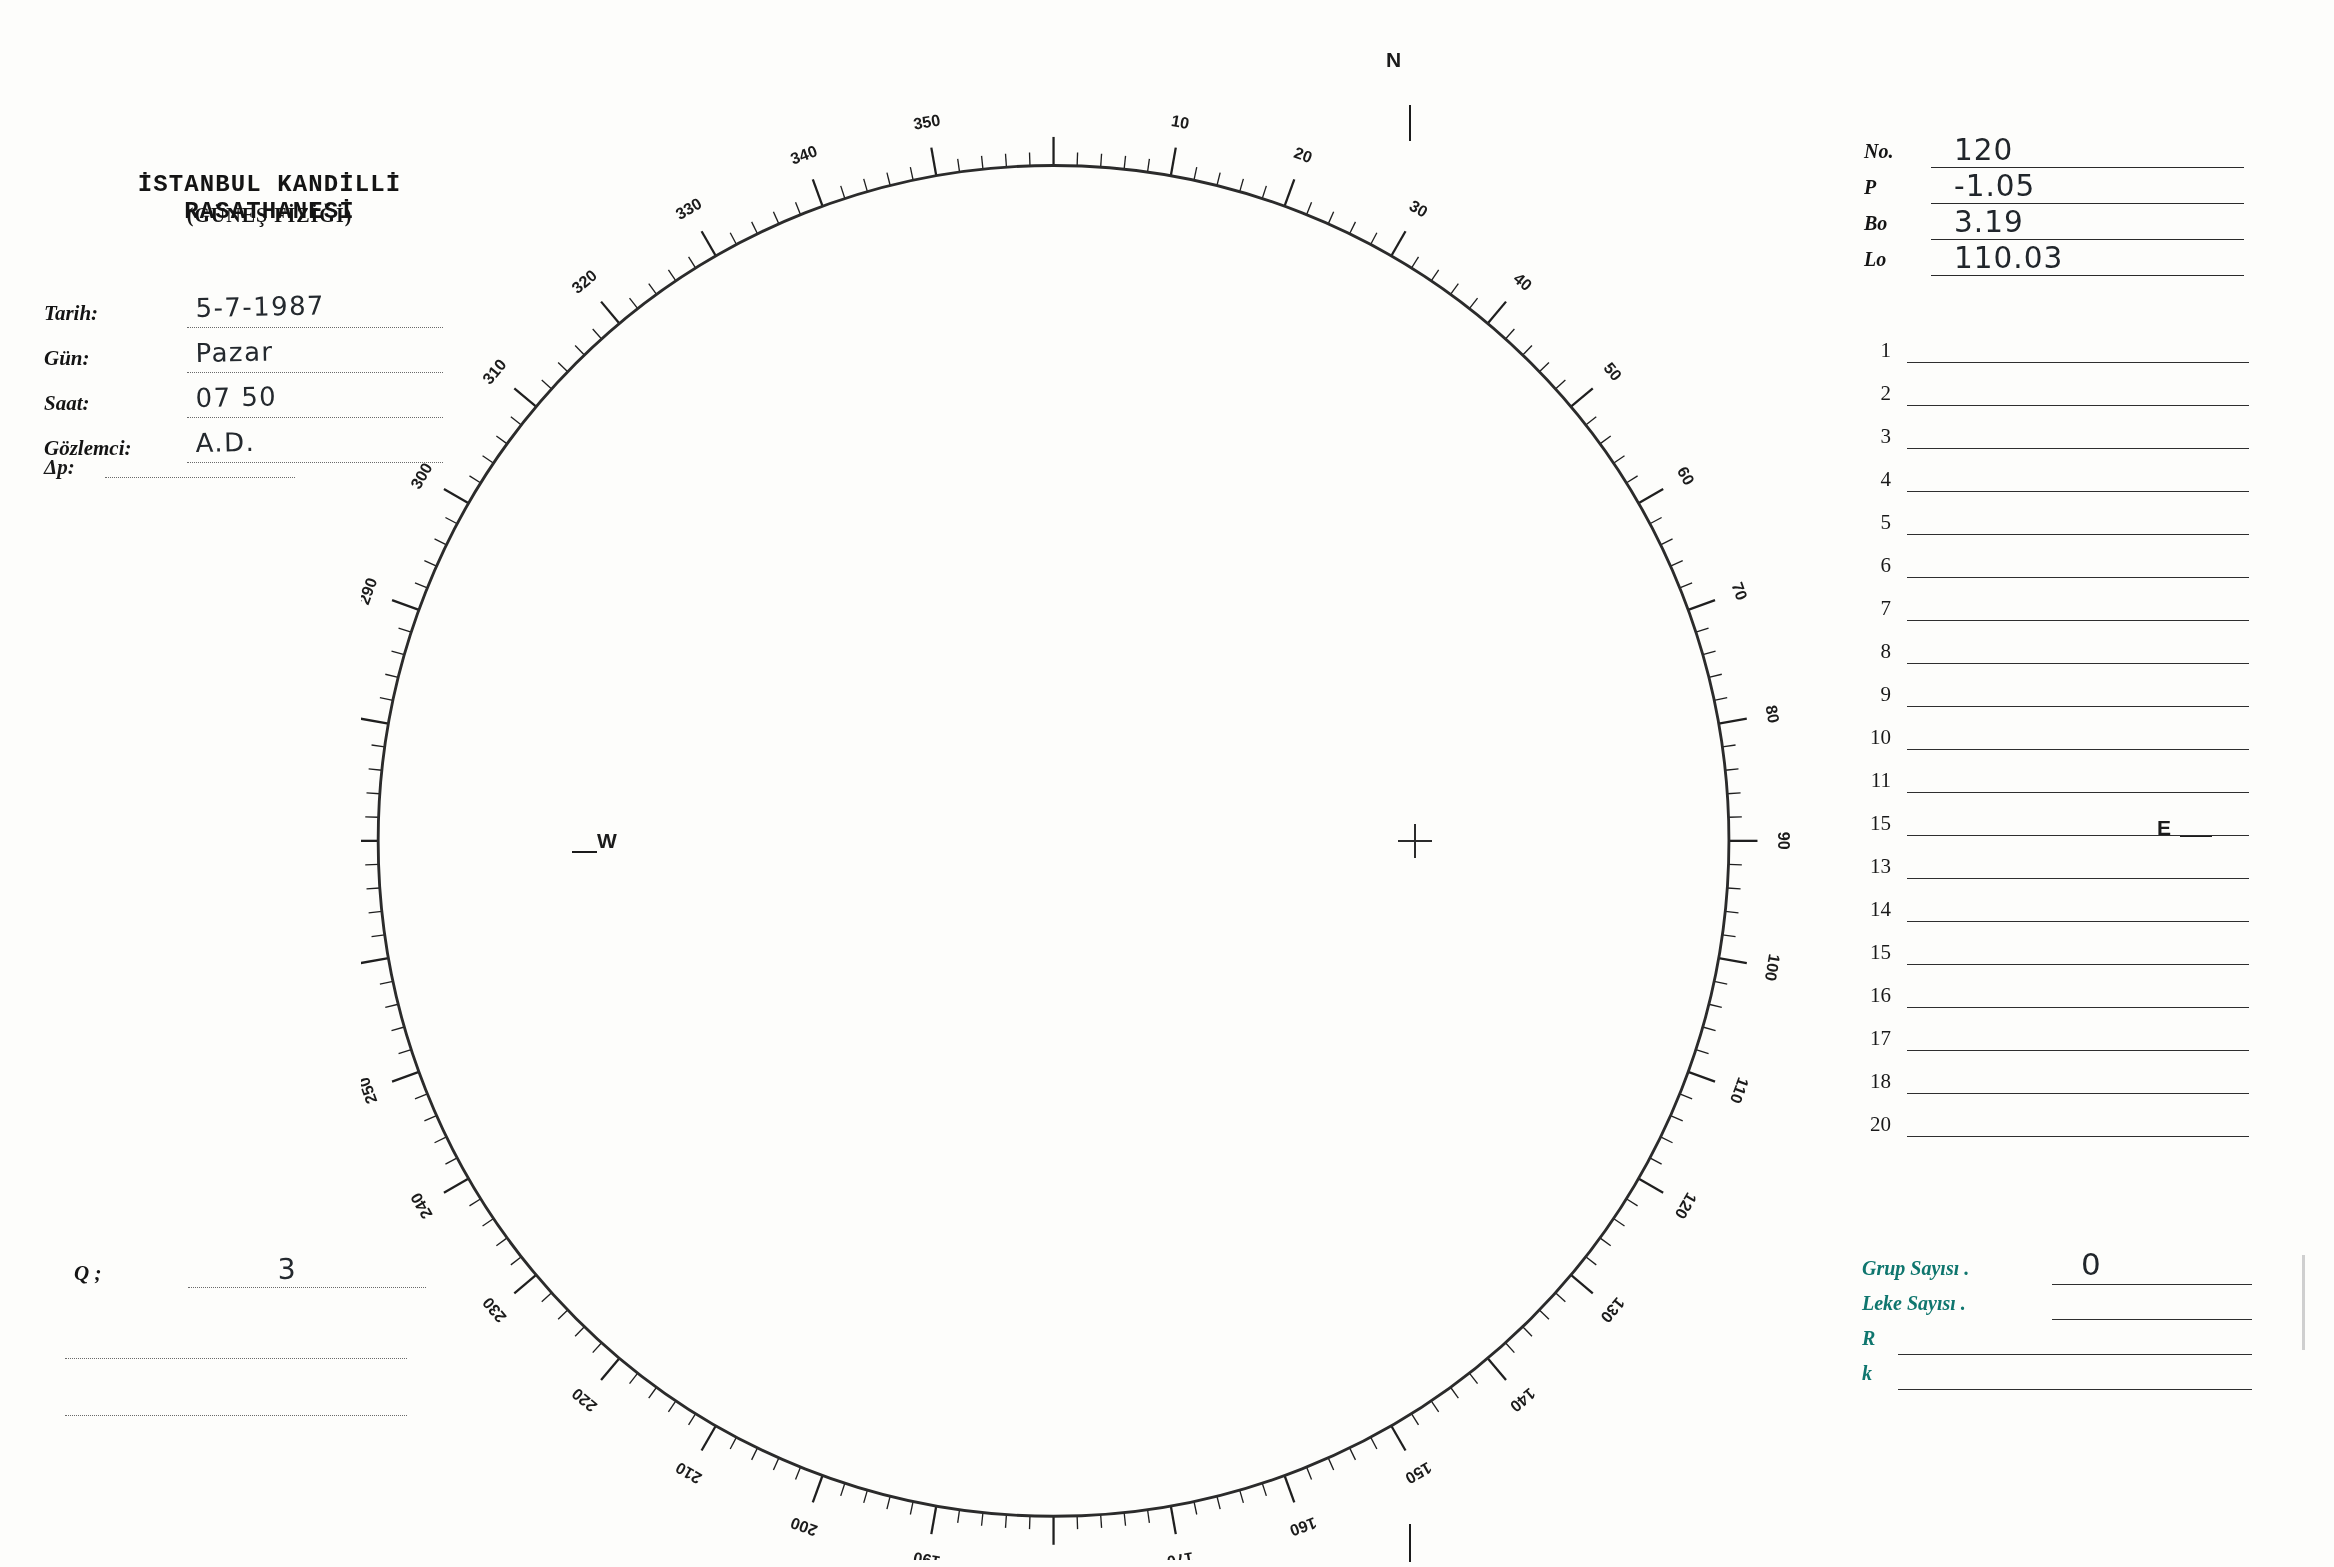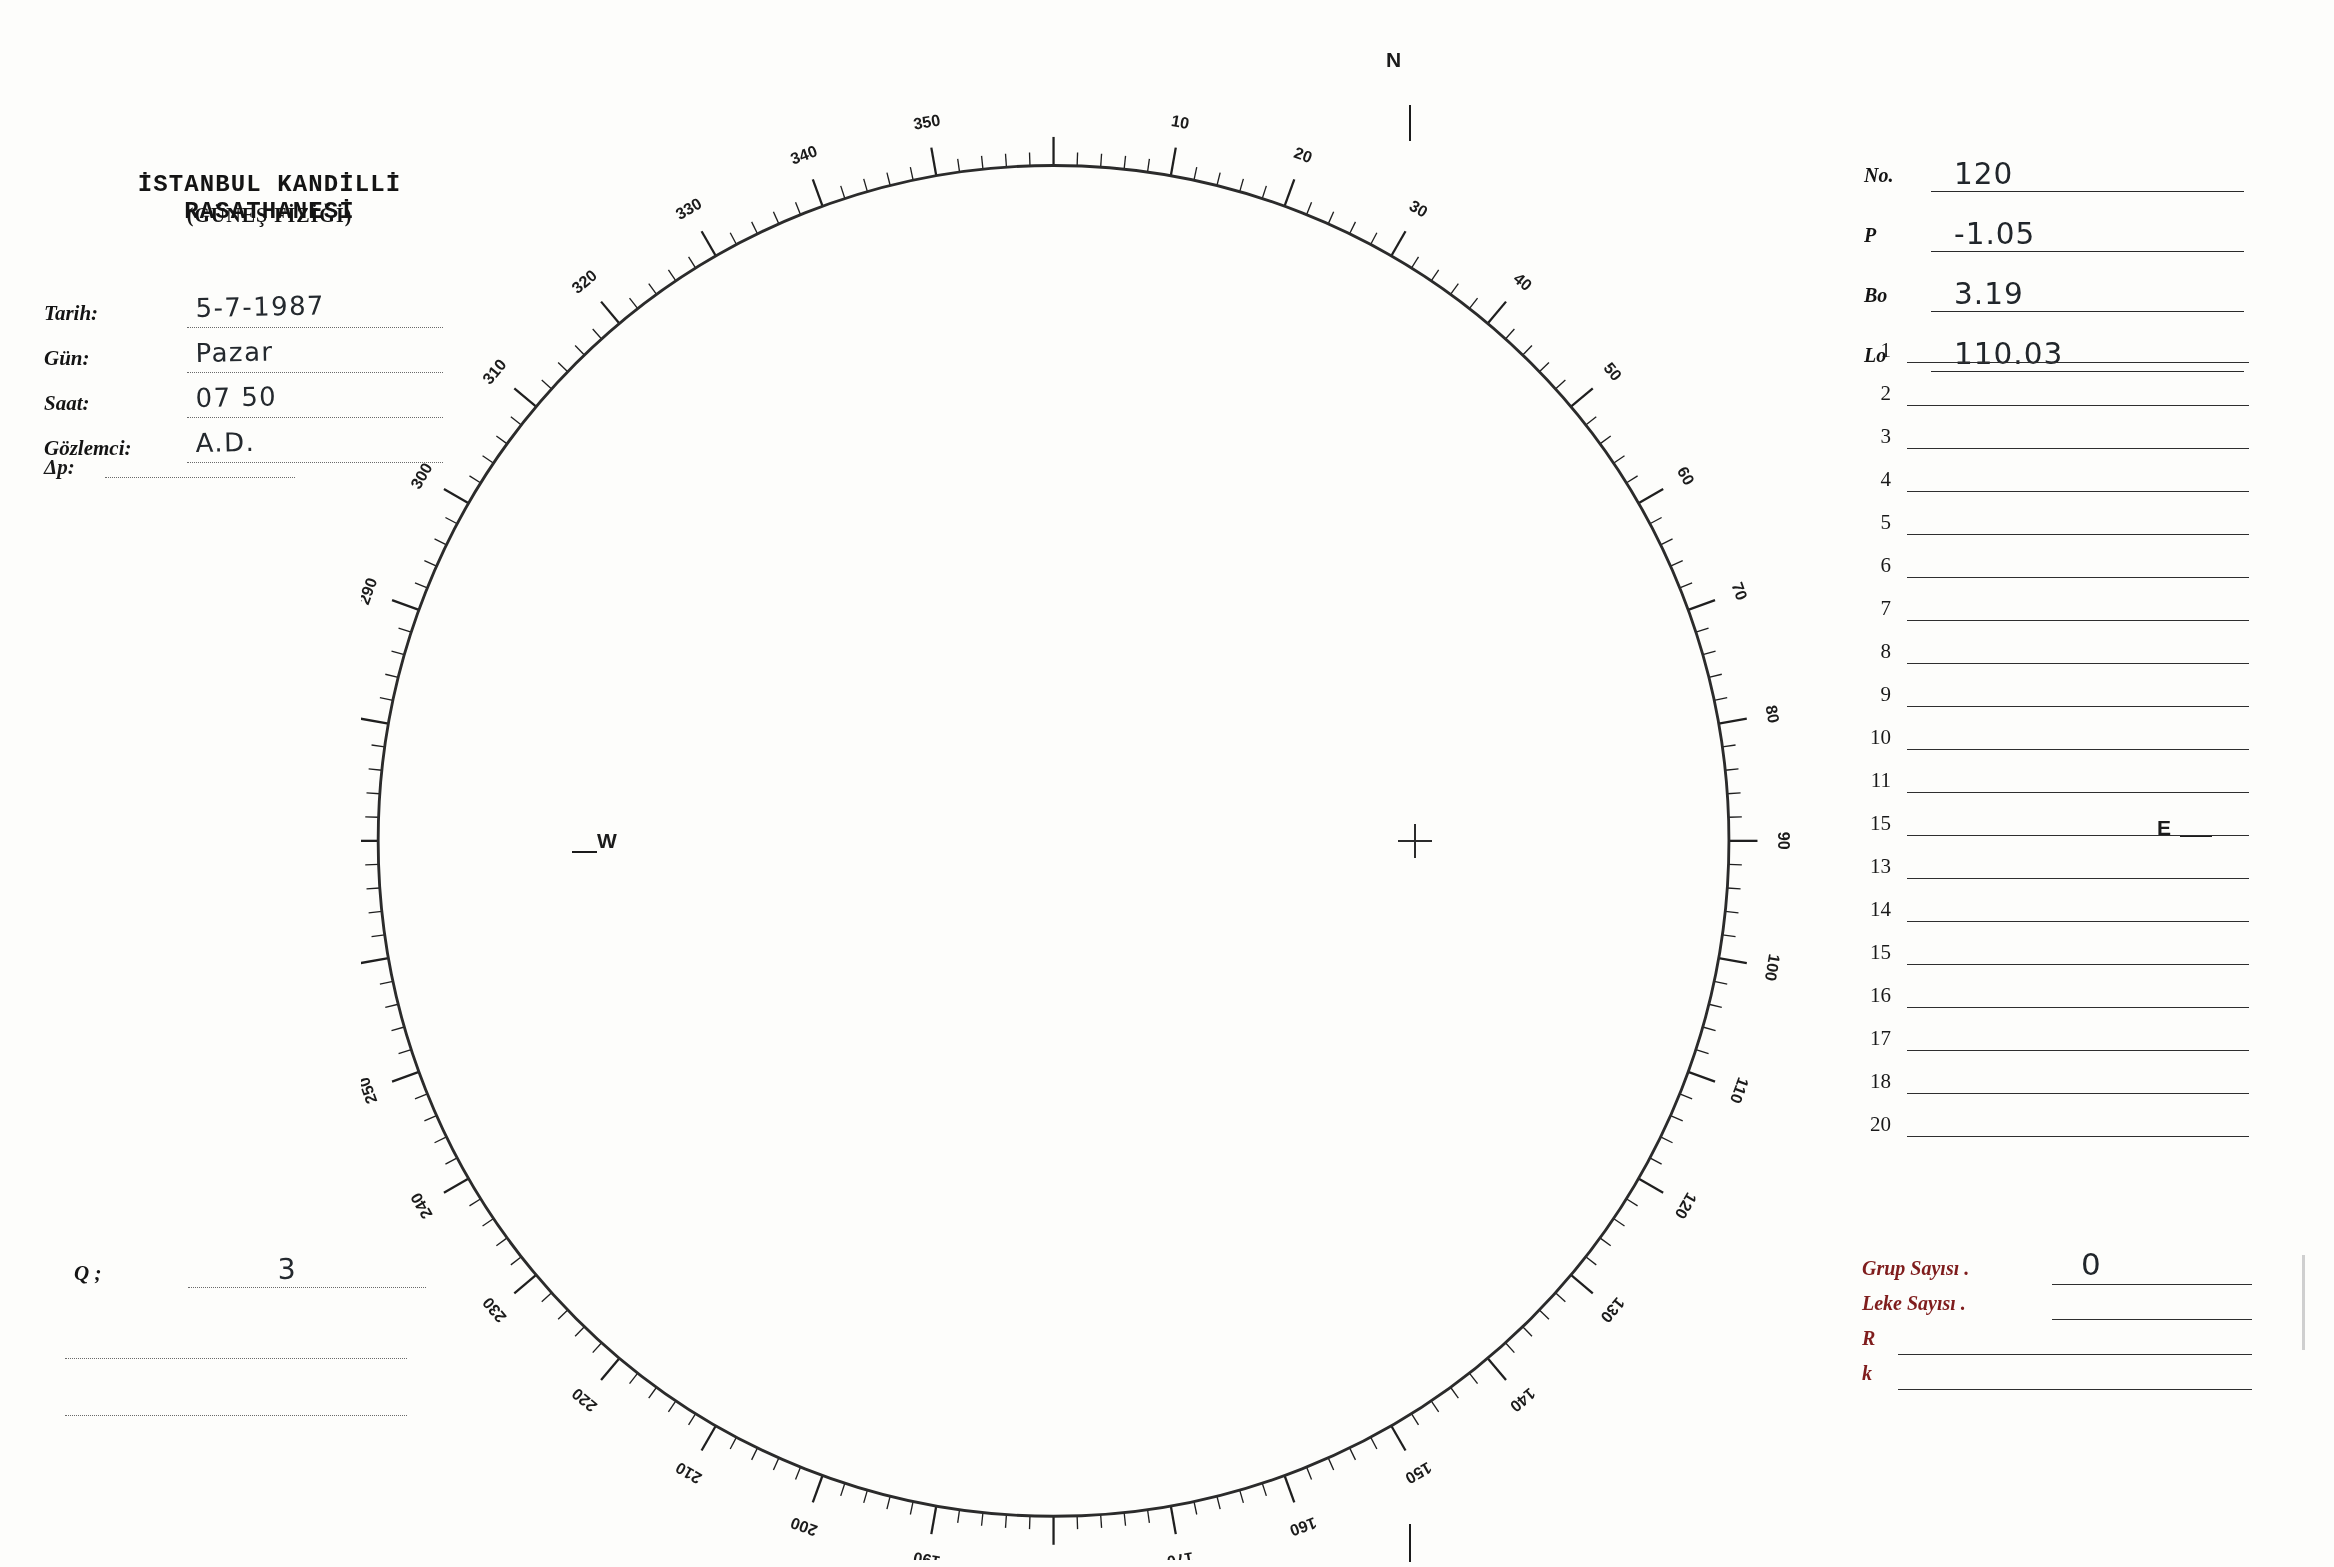--- a/index.html
+++ b/index.html
@@ -130,21 +130,20 @@
   
   .rh {
     position: absolute;
     left: 1864px;
     top: 138px;
     width: 380px;
   }
   .rh-row {
     position: relative;
     height: 36px;
-    margin-top: 24px;
   }
   .rh-label {
     position: absolute;
     left: 0;
     top: 1.9px;
     font-family: "Liberation Serif", serif;
     font-style: italic;
     font-weight: bold;
     font-size: 20px;
     color: #141414;
@@ -203,21 +202,21 @@
     width: 361px;
   }
   .br-row { position: relative; height: 35px; }
   .br-label {
     position: absolute;
     left: 0; top: 1.9px;
     font-family: "Liberation Serif", serif;
     font-style: italic;
     font-weight: bold;
     font-size: 20px;
-    color: #7f1d1d;
+    color: #0f766e;
   }
   .br-line {
     position: absolute;
     left: 36px; right: -28.5px; top: 28.5px;
     border-bottom: 1.5px solid #2f2f2f;
   }
   .br-line.wide { left: 190px; }
   .br-val {
     position: absolute;
     left: 219px;

